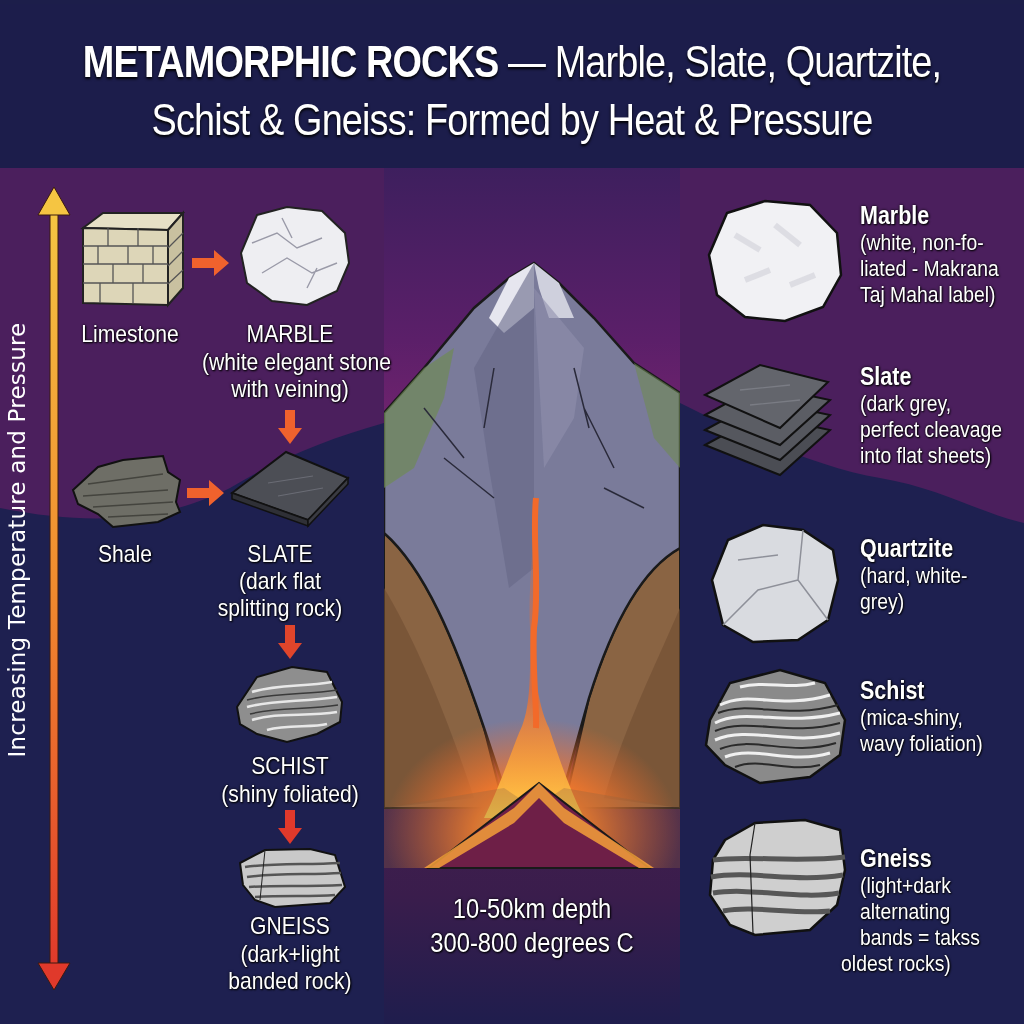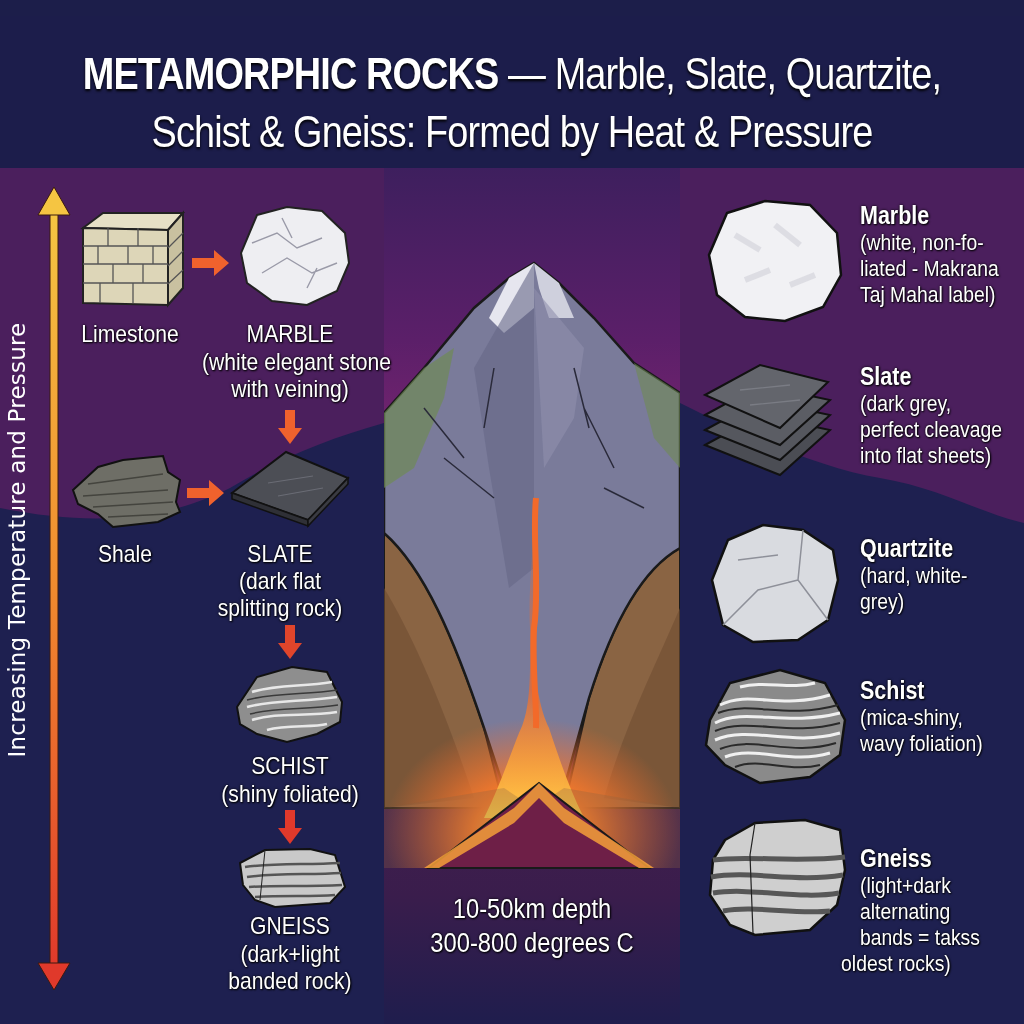--- a/index.html
+++ b/index.html
@@ -1,20 +1,20 @@
 <!DOCTYPE html>
 <html><head>
 <meta charset="utf-8">
 <style>
   * { box-sizing: border-box; margin: 0; padding: 0; }
   html, body { width: 1024px; height: 1024px; overflow: hidden; background: #1c1e4a; }
   body { position: relative; font-family: "Liberation Sans", sans-serif; color: #fff; }
 
   .header {
-    position: absolute; left: 0; top: 16px; width: 1024px; height: 200px;
+    position: absolute; left: 0; top: 4px; width: 1024px; height: 200px;
     background: #1c1d4b; text-align: center;
     border-bottom: 2px solid #2a1f50;
   }
   .title {
     position: absolute; left: 0; width: 1024px; text-align: center;
     font-size: 44px; line-height: 56px; letter-spacing: -1px;
     transform: scaleX(0.86); transform-origin: center;
     text-shadow: 0 2px 3px #000;
   }
   .title.l1 { top: 30px; }

